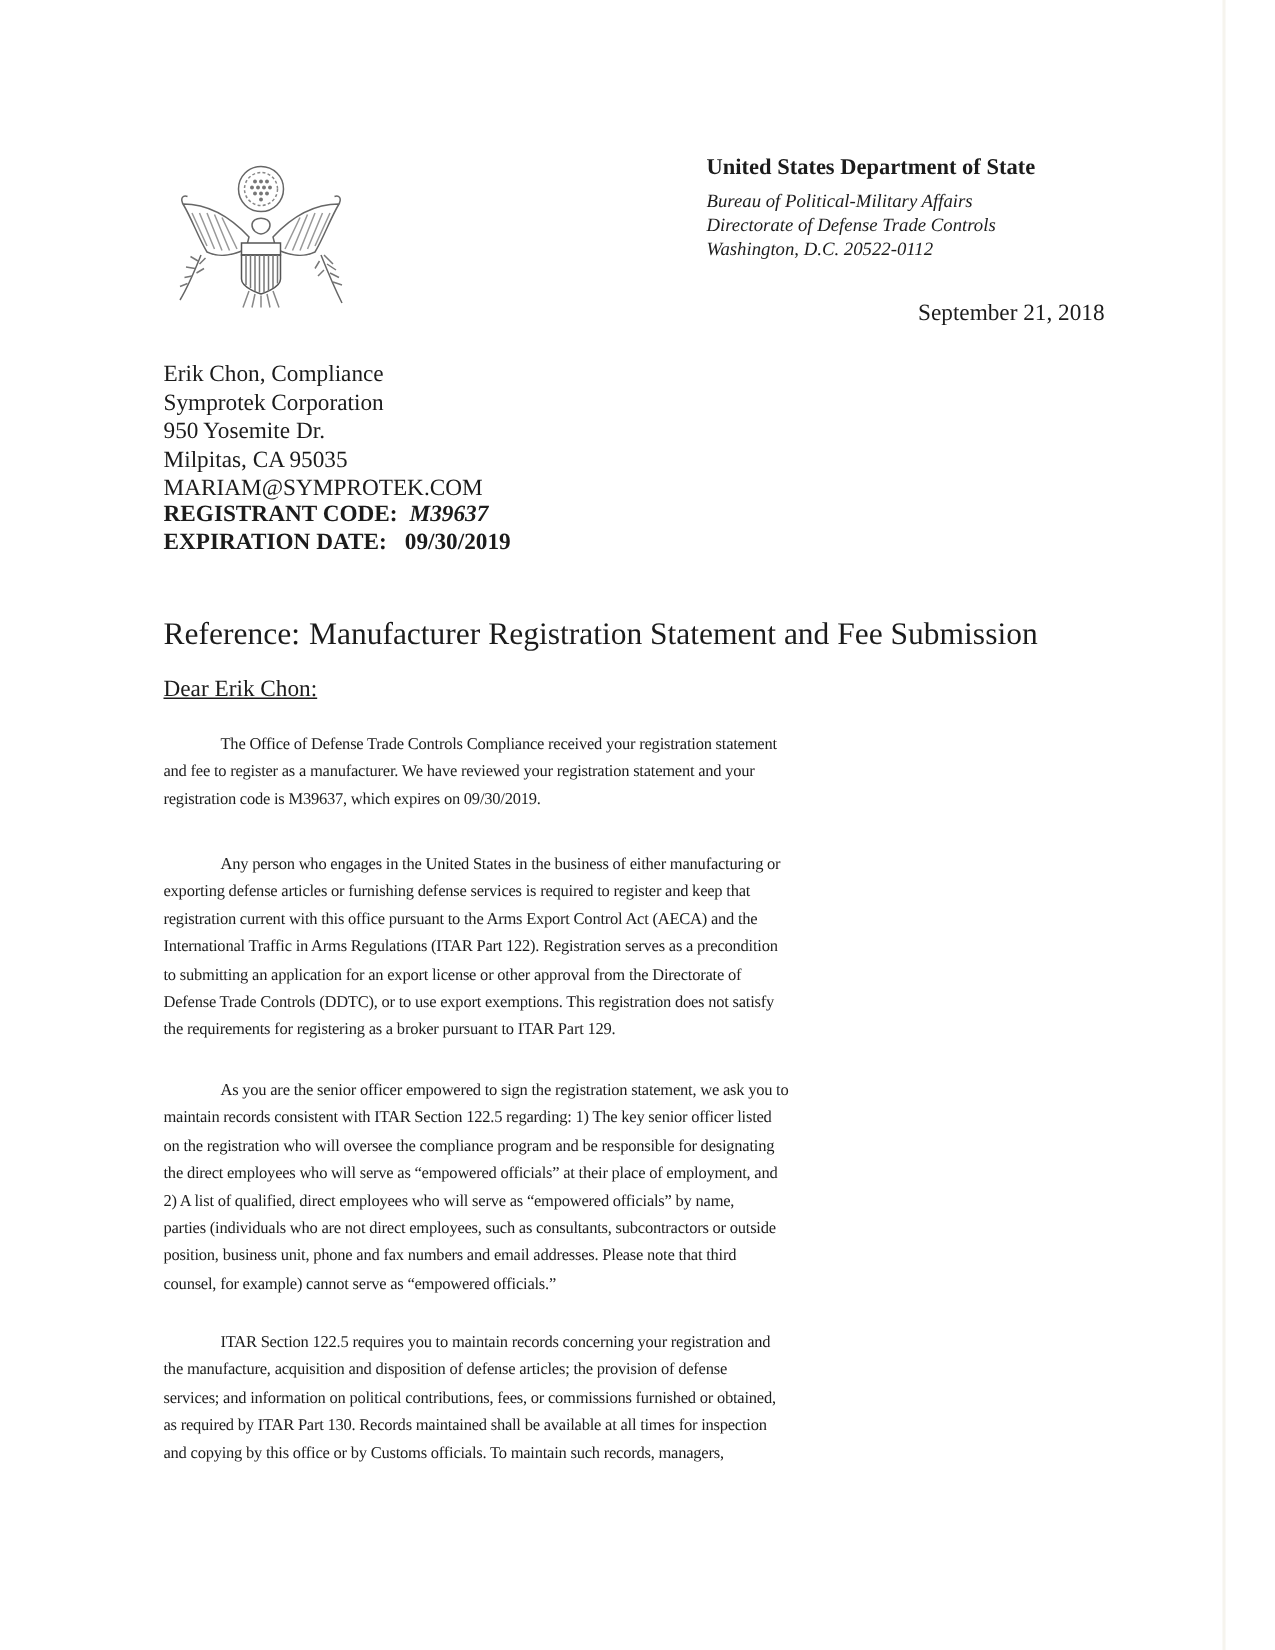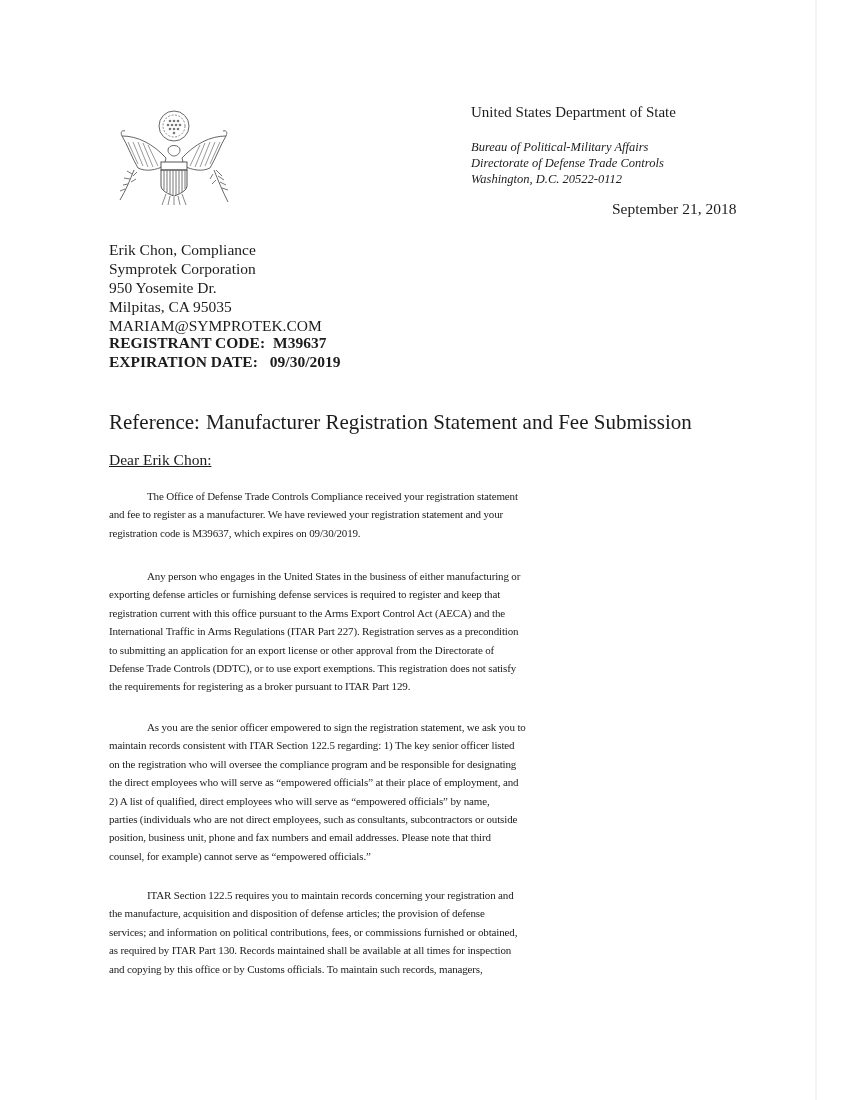--- a/index.html
+++ b/index.html
@@ -29,24 +29,24 @@
       top: 106px;
       width: 132px;
       height: 100px;
     }
     .letterhead {
       position: absolute;
       left: 471px;
       top: 102px;
     }
     .letterhead .dept {
-      font-weight: normal;
+      font-weight: bold;
       font-size: 15px;
       line-height: 20px;
-      margin-bottom: 17px;
+      margin-bottom: 4px;
     }
     .letterhead .sub {
       font-style: italic;
       font-size: 12.5px;
       line-height: 16px;
     }
     .date {
       position: absolute;
       left: 612px;
       top: 200px;
@@ -60,21 +60,21 @@
       line-height: 19px;
     }
     .reg-block {
       position: absolute;
       left: 109px;
       top: 333px;
       font-size: 15.5px;
       line-height: 19px;
       font-weight: bold;
     }
-    .reg-block .val { margin-left: 8px; }
+    .reg-block .val { margin-left: 8px; font-style: italic; }
     .reg-block .val2 { margin-left: 12px; }
     .reference {
       position: absolute;
       left: 109px;
       top: 410px;
       font-size: 21px;
     }
     .reference .ref-text { margin-left: 6px; }
     .salutation {
       position: absolute;
@@ -181,21 +181,21 @@
 <div class="para" style="top:487px;">
   <span class="ln">The Office of Defense Trade Controls Compliance received your registration statement</span>
   <span class="ln">and fee to register as a manufacturer. We have reviewed your registration statement and your</span>
   <span class="ln">registration code is M39637, which expires on 09/30/2019.</span>
 </div>
 
 <div class="para" style="top:567px;">
   <span class="ln">Any person who engages in the United States in the business of either manufacturing or</span>
   <span class="ln">exporting defense articles or furnishing defense services is required to register and keep that</span>
   <span class="ln">registration current with this office pursuant to the Arms Export Control Act (AECA) and the</span>
-  <span class="ln">International Traffic in Arms Regulations (ITAR Part 227).  Registration serves as a precondition</span>
+  <span class="ln">International Traffic in Arms Regulations (ITAR Part 122).  Registration serves as a precondition</span>
   <span class="ln">to submitting an application for an export license or other approval from the Directorate of</span>
   <span class="ln">Defense Trade Controls (DDTC), or to use export exemptions.  This registration does not satisfy</span>
   <span class="ln">the requirements for registering as a broker pursuant to ITAR Part 129.</span>
 </div>
 
 <div class="para" style="top:718px;">
   <span class="ln">As you are the senior officer empowered to sign the registration statement, we ask you to</span>
   <span class="ln">maintain records consistent with ITAR Section 122.5 regarding: 1) The key senior officer listed</span>
   <span class="ln">on the registration who will oversee the compliance program and be responsible for designating</span>
   <span class="ln">the direct employees who will serve as “empowered officials” at their place of employment, and</span>

